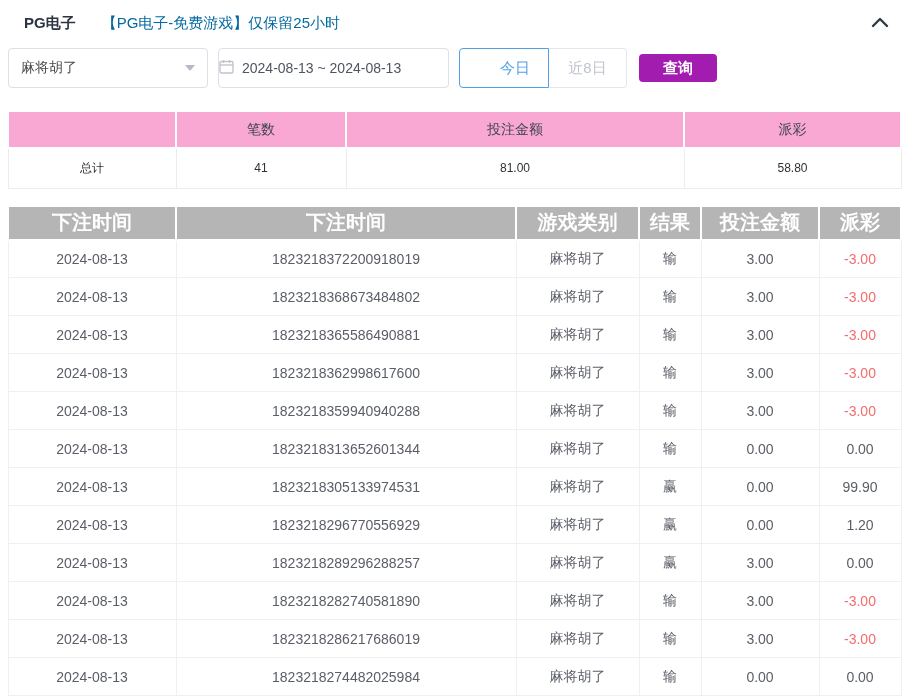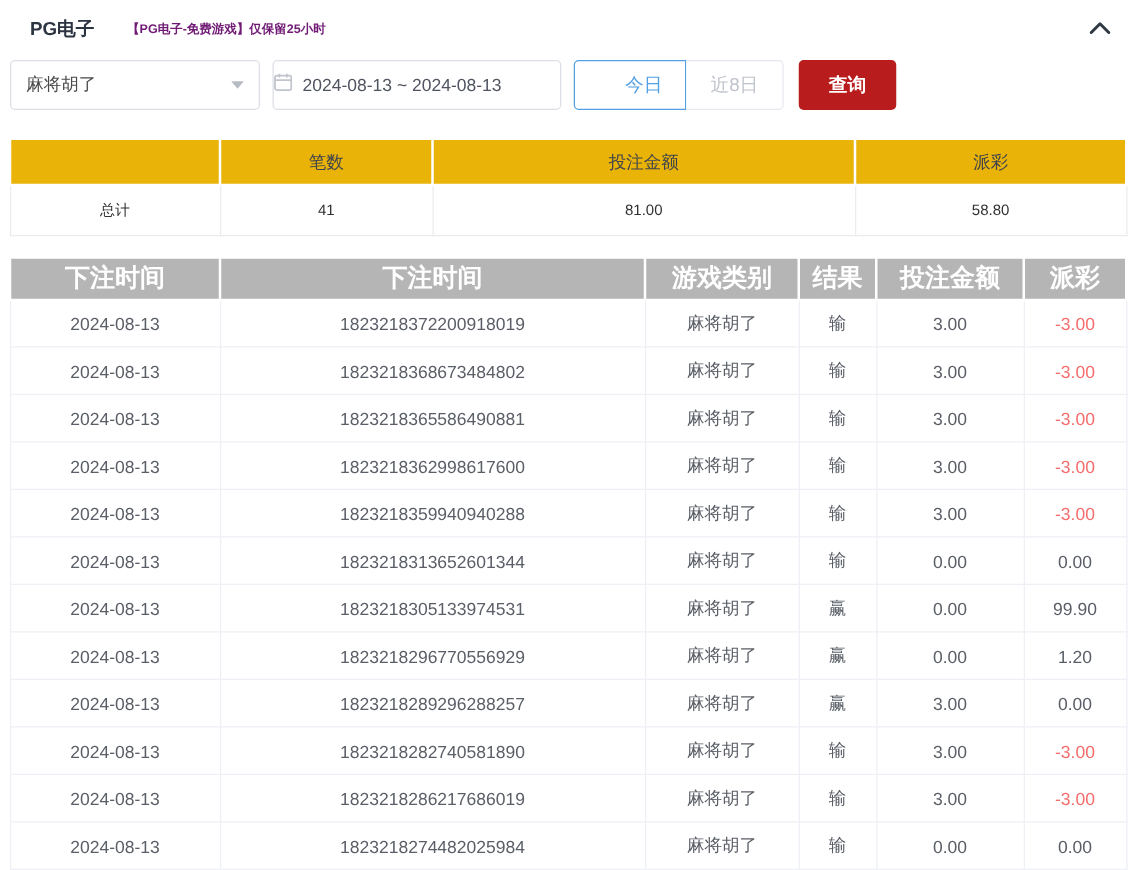--- a/index.html
+++ b/index.html
@@ -6,21 +6,21 @@
   html,body { background:#fff; }
   .page {
     width:907px; height:696px; background:#fff; overflow:hidden;
     font-family:"Liberation Sans", sans-serif; position:relative;
   }
   
   .panel-header {
     display:flex; align-items:center; padding:12px 10px 0 24px;
   }
   .panel-title { font-size:15px; font-weight:bold; color:#2b3440; }
-  .panel-notice { font-size:10px; font-weight:bold; color:#701a75; margin-left:26px; }
+  .panel-notice { font-size:15px; font-weight:normal; color:#0369a1; margin-left:26px; }
   .collapse-btn { margin-left:auto; width:22px; height:22px; display:flex; align-items:center; justify-content:center; cursor:pointer; background:none; border:none; margin-right:6px; }
 
   
   .filters { display:flex; align-items:center; margin:14px 0 0 8px; }
   .select-box {
     width:200px; height:40px; border:1px solid #dcdfe6; border-radius:4px;
     display:flex; align-items:center; padding:0 12px; cursor:pointer; background:#fff;
   }
   .select-box .sel-text { font-size:14px; color:#4a4a4a; flex:1; text-align:left; }
   .caret-down {
@@ -34,29 +34,29 @@
   .date-box .date-text { font-size:14px; color:#4f5460; margin-left:8px; white-space:nowrap; }
   .quick-group { display:flex; margin-left:10px; }
   .qbtn {
     min-width:78px; height:40px; background:#fff; font-size:15px; color:#c0c4cc;
     border:1px solid #e4e7ed; border-left-width:0; cursor:pointer; padding:0 18px;
   }
   .qbtn:first-child { border-left-width:1px; border-radius:4px 0 0 4px; }
   .qbtn:last-child { border-radius:0 4px 4px 0; }
   .qbtn.active { border:1px solid #53a0e5; color:#53a0e5; border-radius:4px 0 0 4px;padding-left:40px; }
   .query-btn {
-    min-width:78px; height:40px; margin-left:12px; background:#b91c1c; color:#fff;
+    min-width:78px; height:28px; margin-left:12px; background:#a21caf; color:#fff;
     border:none; border-radius:4px; font-size:15px; font-weight:bold; cursor:pointer; padding:0 20px;
   }
 
   
   table { border-collapse:collapse; table-layout:fixed; }
   .summary-table { width:893px; margin:22px 0 0 7px; }
   .summary-table th {
-    background:#eab308; height:37px; font-size:14px; color:#3f444d; font-weight:normal;
+    background:#f9a8d4; height:37px; font-size:14px; color:#3f444d; font-weight:normal;
     border:2px solid #fff; text-align:center;
   }
   .summary-table td {
     height:40px; font-size:12px; color:#303133; text-align:center;
     border:1px solid #ececec; background:#fff;
   }
 
   
   .records-table { width:893px; margin:16px 0 0 7px; }
   .records-table th {

